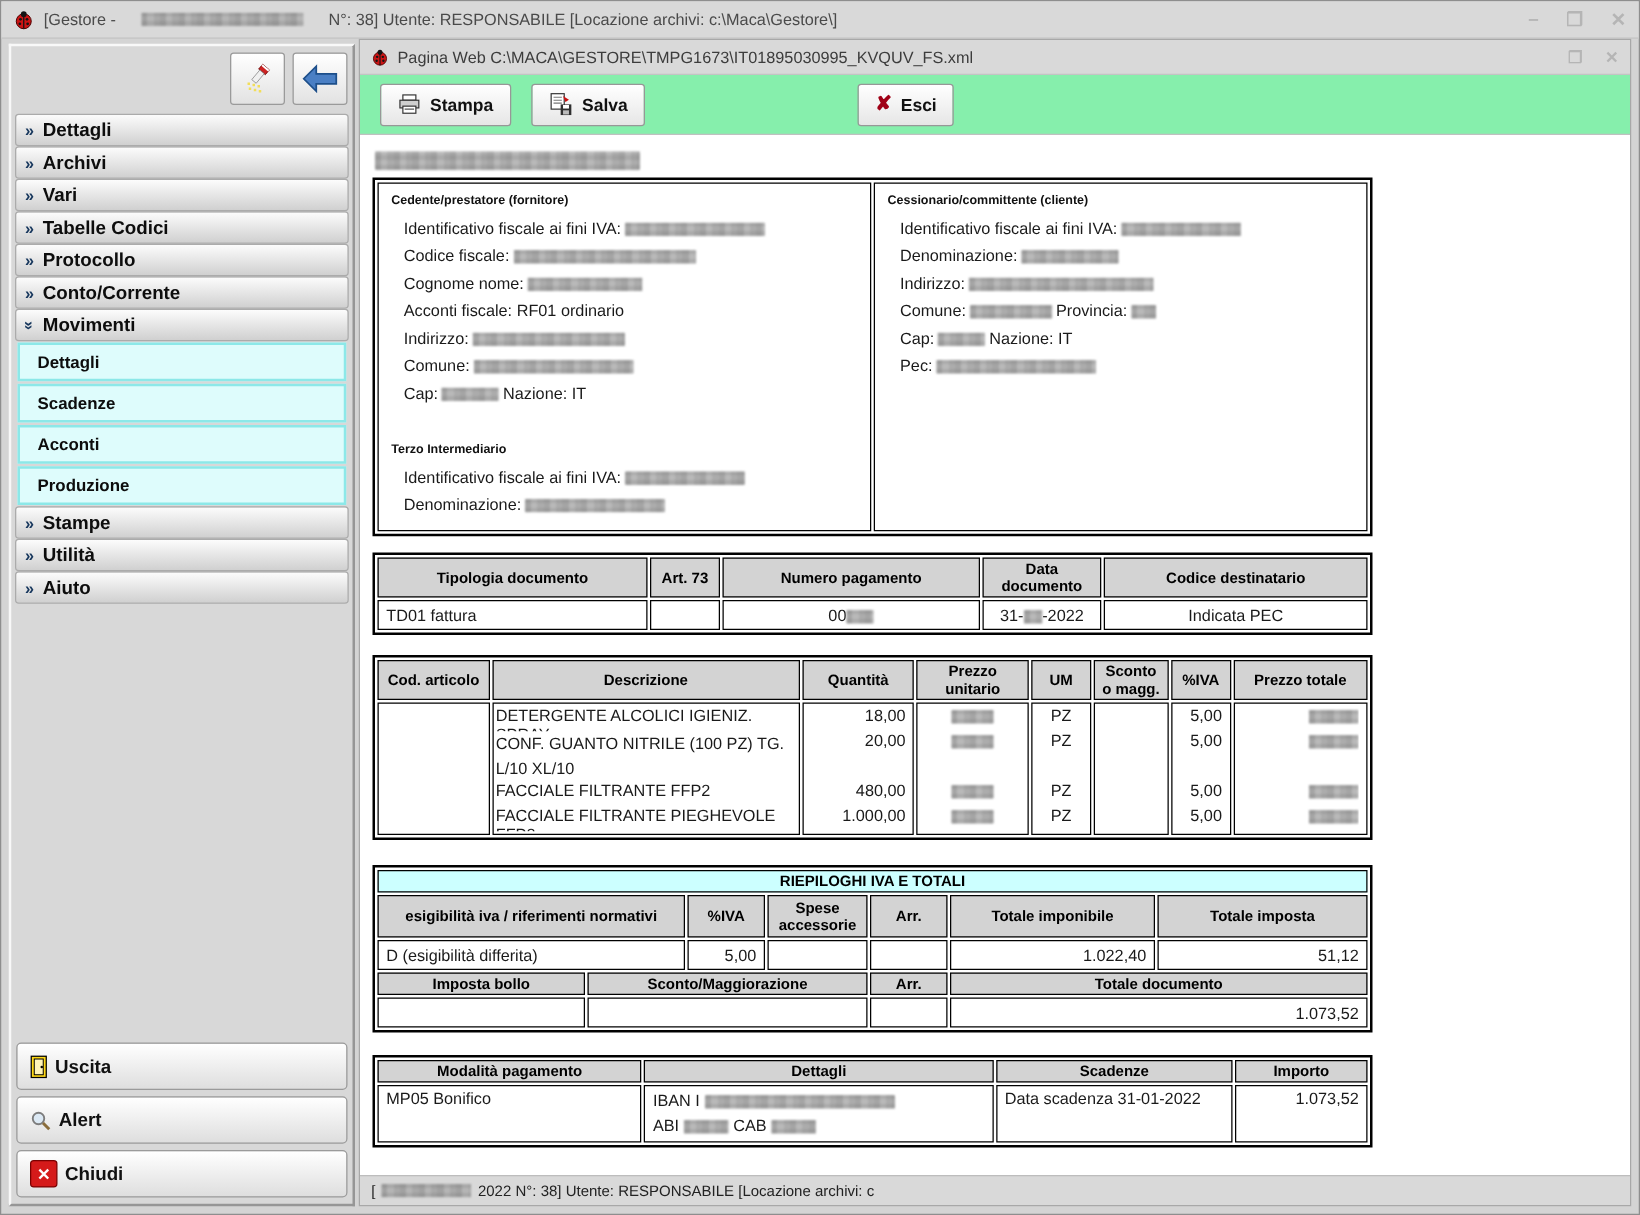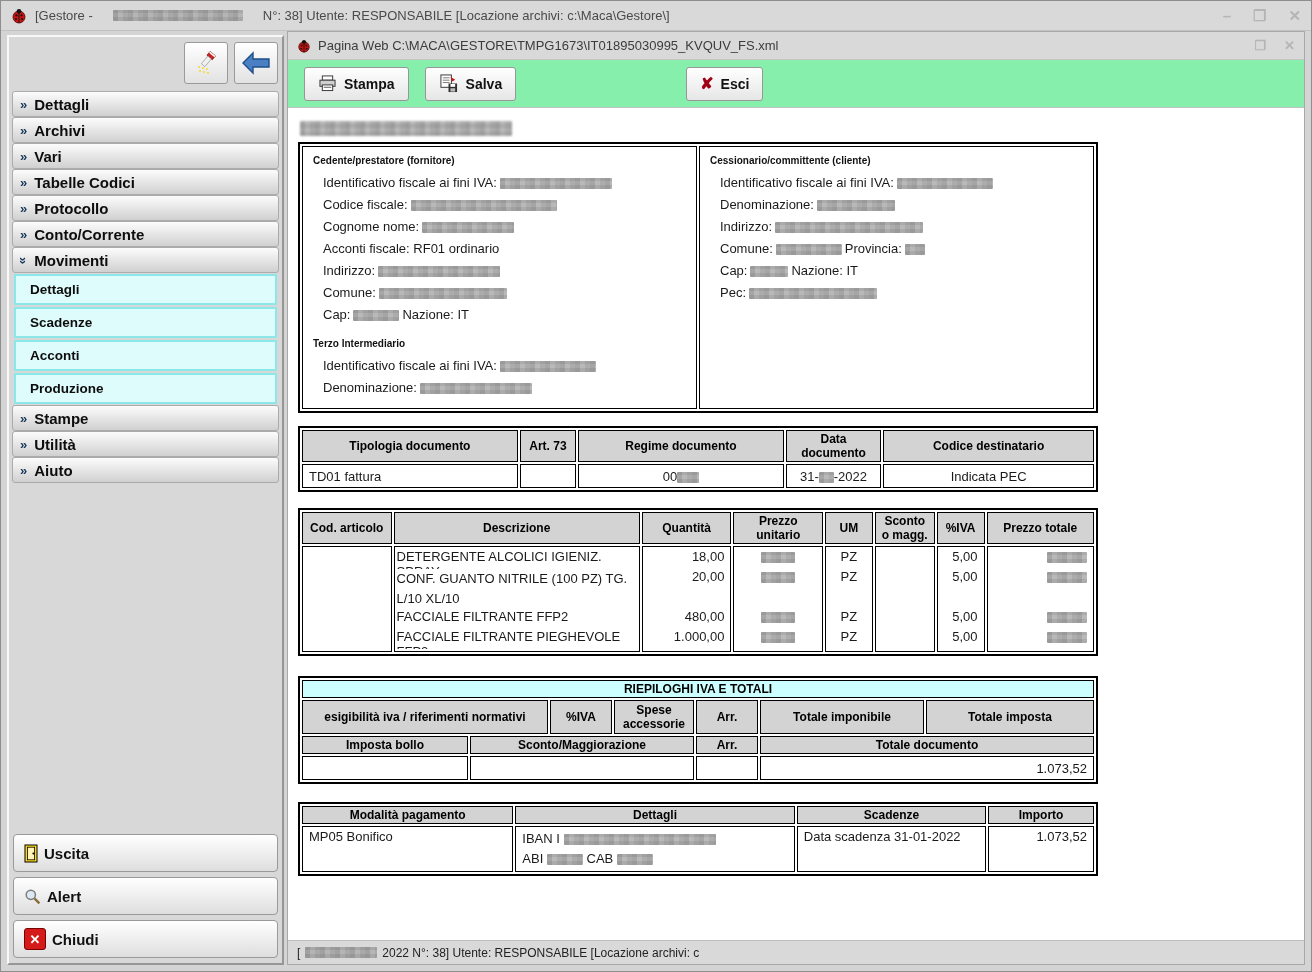--- a/index.html
+++ b/index.html
@@ -320,21 +320,21 @@
           <tr>
         <td>
           <div class="sec-title">Cedente/prestatore (fornitore)</div>
           <div class="fline"><span>Identificativo fiscale ai fini IVA:</span><span class="rx" style="width:112px"></span></div>
           <div class="fline"><span>Codice fiscale:</span><span class="rx" style="width:146px"></span></div>
           <div class="fline"><span>Cognome nome:</span><span class="rx" style="width:92px"></span></div>
           <div class="fline"><span>Acconti fiscale: RF01 ordinario</span></div>
           <div class="fline"><span>Indirizzo:</span><span class="rx" style="width:122px"></span></div>
           <div class="fline"><span>Comune:</span><span class="rx" style="width:128px"></span></div>
           <div class="fline"><span>Cap:</span><span class="rx" style="width:46px"></span><span>Nazione: IT</span></div>
-          <div class="sec-title" style="margin-top:13px">Terzo Intermediario</div>
+          <div class="sec-title" style="margin-top:29px">Terzo Intermediario</div>
           <div class="fline"><span>Identificativo fiscale ai fini IVA:</span><span class="rx" style="width:96px"></span></div>
           <div class="fline"><span>Denominazione:</span><span class="rx" style="width:112px"></span></div>
         </td>
         <td>
           <div class="sec-title">Cessionario/committente (cliente)</div>
           <div class="fline"><span>Identificativo fiscale ai fini IVA:</span><span class="rx" style="width:96px"></span></div>
           <div class="fline"><span>Denominazione:</span><span class="rx" style="width:78px"></span></div>
           <div class="fline"><span>Indirizzo:</span><span class="rx" style="width:148px"></span></div>
           <div class="fline"><span>Comune:</span><span class="rx" style="width:66px"></span><span>Provincia:</span><span class="rx" style="width:20px"></span></div>
           <div class="fline"><span>Cap:</span><span class="rx" style="width:38px"></span><span>Nazione: IT</span></div>
@@ -343,21 +343,21 @@
       </tr>
     </tbody>
       </table>
 
     
     <table class="dtbl mb16">
       <tbody>
           <tr>
         <th style="width:215px">Tipologia documento</th>
         <th style="width:56px">Art. 73</th>
-        <th style="width:205px">Regime documento</th>
+        <th style="width:205px">Numero pagamento</th>
         <th style="width:95px">Data documento</th>
         <th style="width:210px">Codice destinatario</th>
       </tr>
       <tr style="height:24px">
         <td>TD01 fattura</td>
         <td></td>
         <td class="ctr"><span>00</span><span class="rx" style="width:22px"></span></td>
         <td class="ctr"><span>31-</span><span class="rx" style="width:15px"></span><span>-2022</span></td>
         <td class="ctr">Indicata PEC</td>
       </tr>
@@ -427,20 +427,28 @@
         <th colspan="7" class="cyanrow">RIEPILOGHI IVA E TOTALI</th>
       </tr>
       <tr>
         <th colspan="2" style="width:250px; height:34px">esigibilità iva / riferimenti normativi</th>
         <th style="width:62px">%IVA</th>
         <th style="width:80px">Spese accessorie</th>
         <th style="width:62px">Arr.</th>
         <th style="width:164px">Totale imponibile</th>
         <th style="width:168px">Totale imposta</th>
       </tr>
+      <tr style="height:24px">
+        <td colspan="2">D (esigibilità differita)</td>
+        <td class="num">5,00</td>
+        <td></td>
+        <td></td>
+        <td class="num">1.022,40</td>
+        <td class="num">51,12</td>
+      </tr>
       <tr>
         <th style="width:166px">Imposta bollo</th>
         <th colspan="3">Sconto/Maggiorazione</th>
         <th>Arr.</th>
         <th colspan="2">Totale documento</th>
       </tr>
       <tr style="height:24px">
         <td></td>
         <td colspan="3"></td>
         <td></td>

